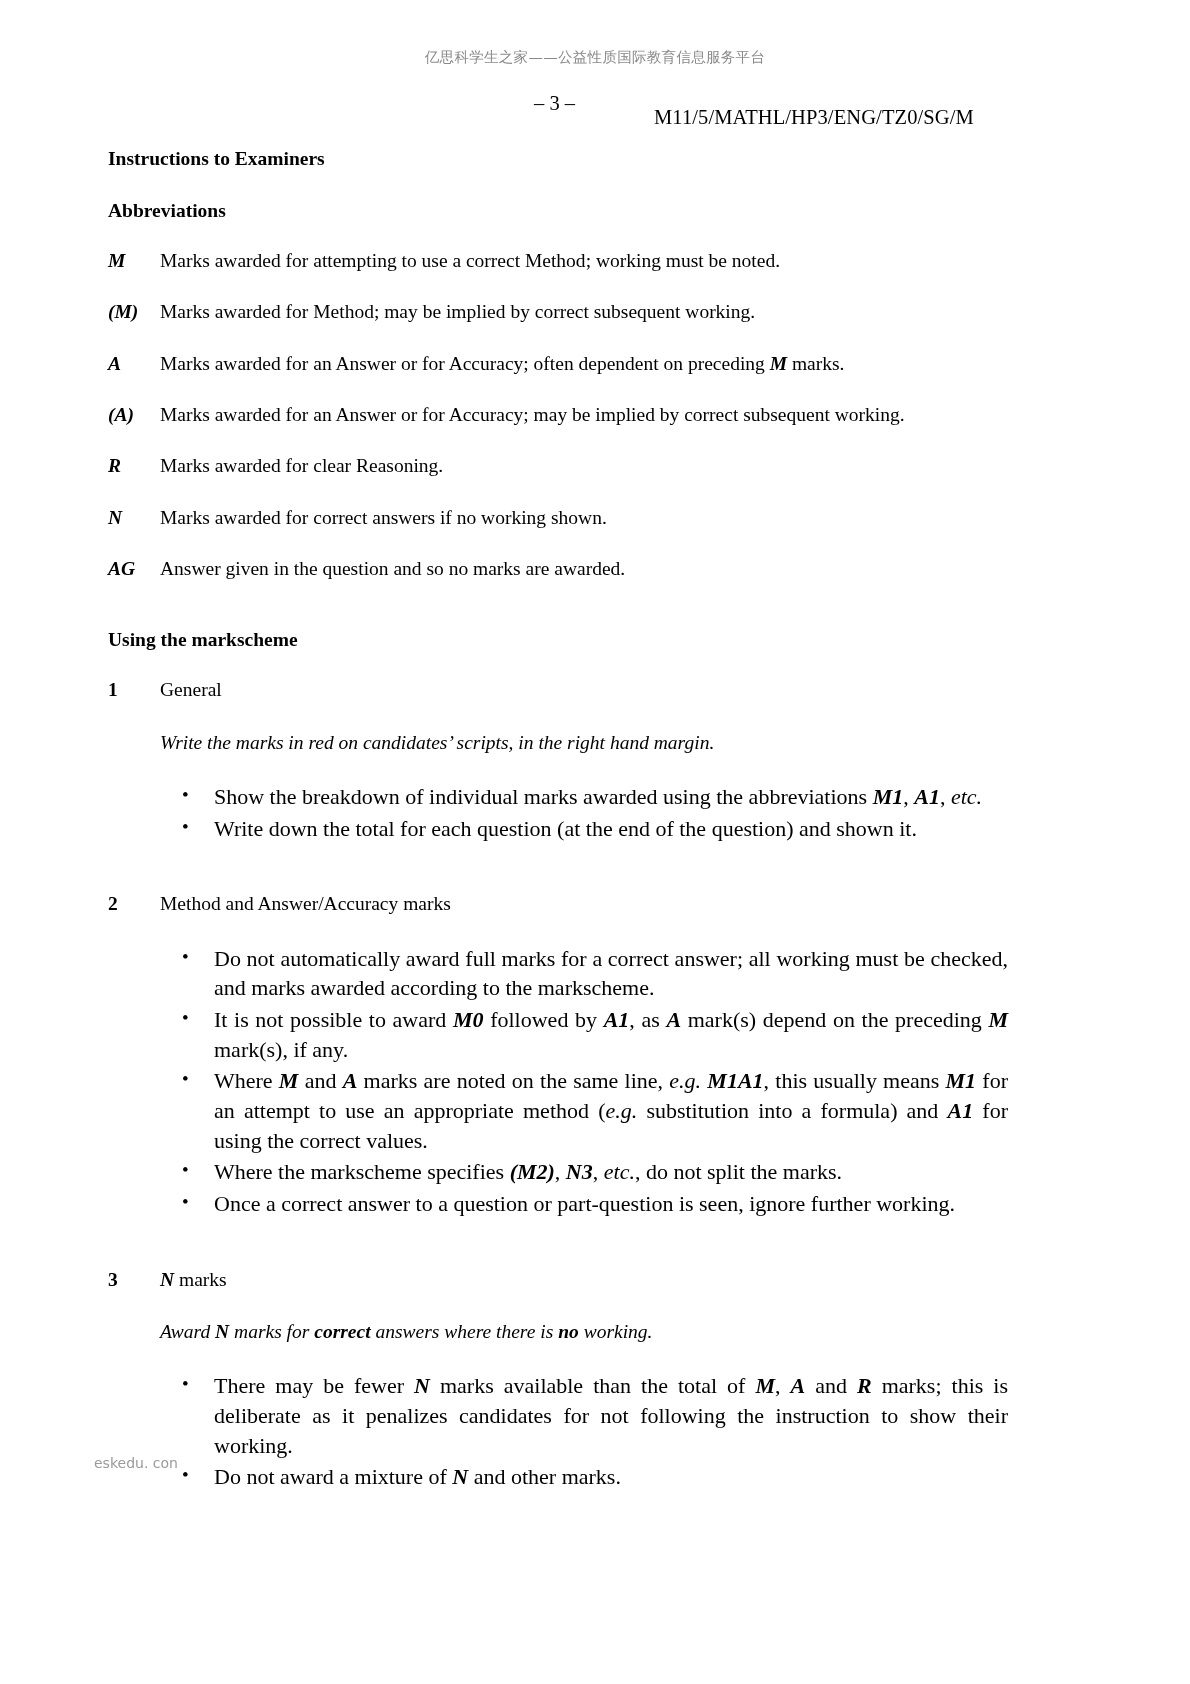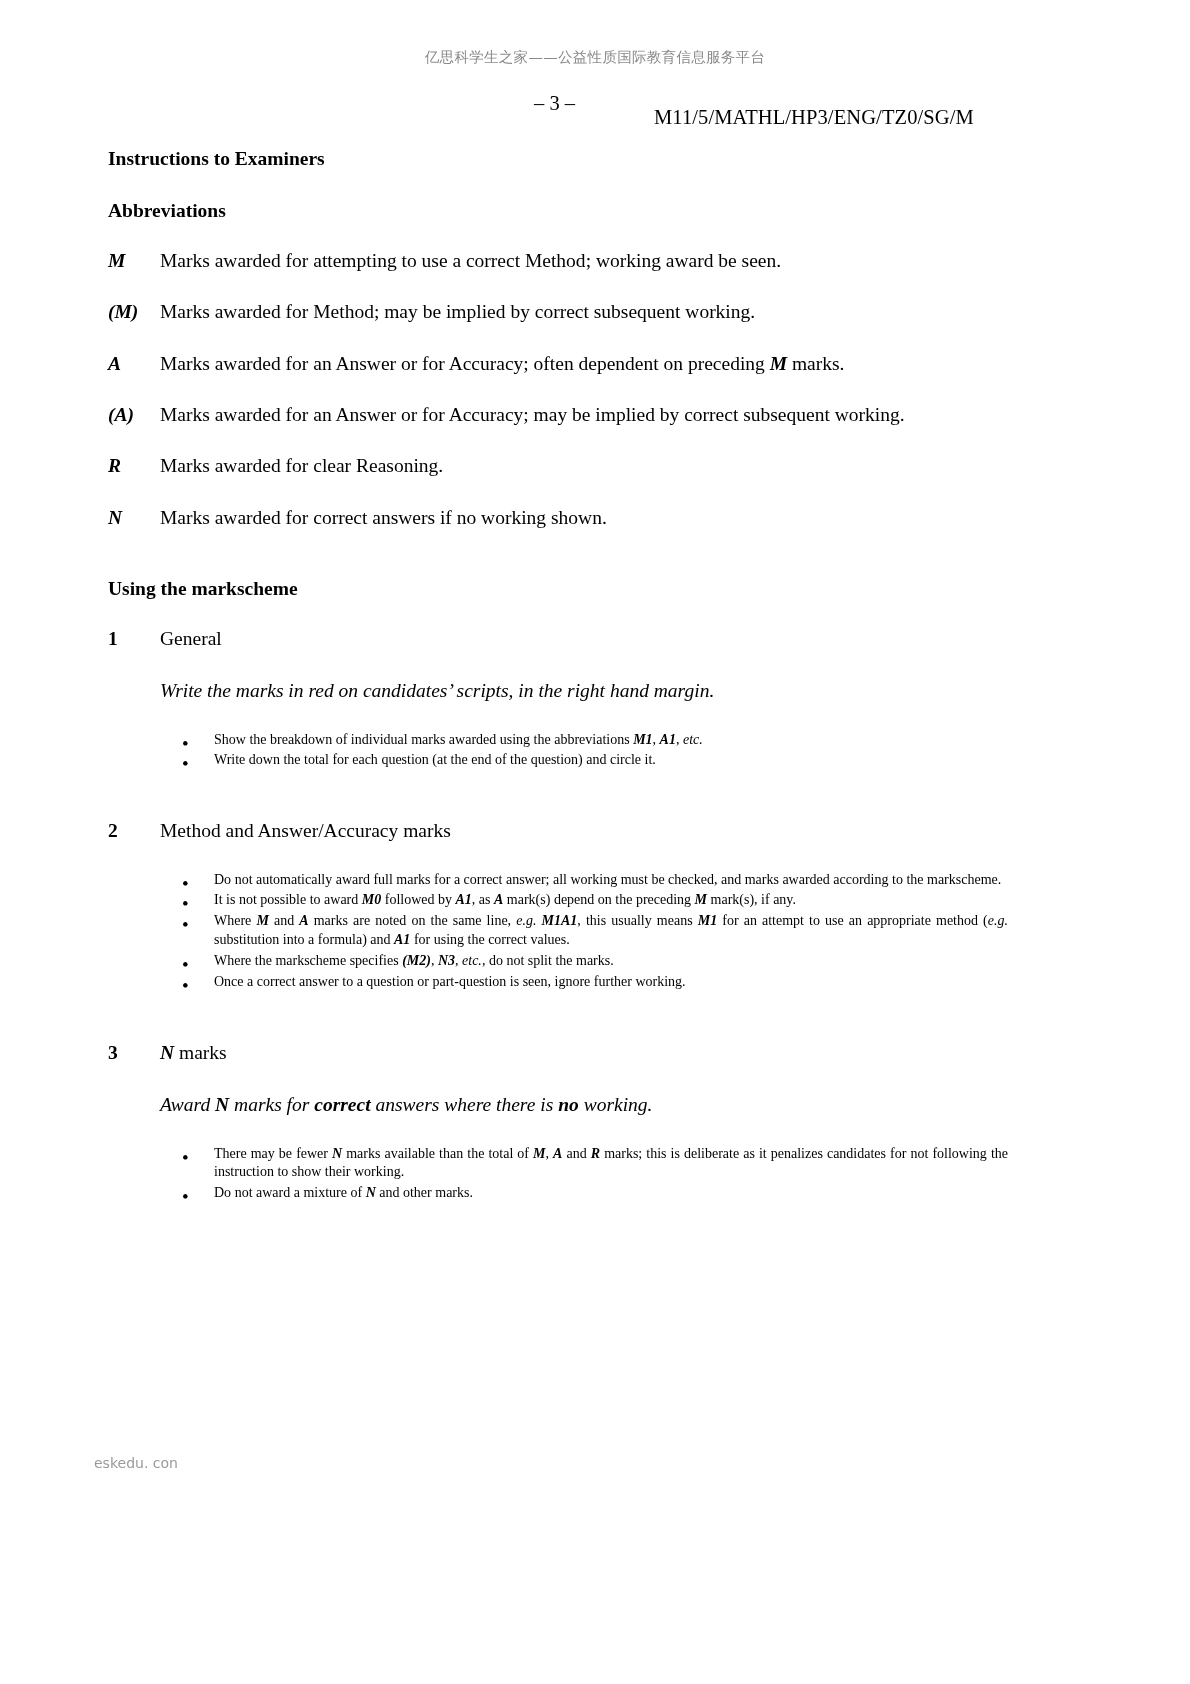--- a/index.html
+++ b/index.html
@@ -103,21 +103,21 @@
   .indent-para {
     margin-left: 52px;
     font-size: 19.5px;
     font-style: italic;
     line-height: 1.35;
   }
   ul.bullets {
     margin: 0 0 0 52px;
     padding: 0;
     list-style: none;
-    font-size: 14px;
+    font-size: 22px;
     line-height: 1.35;
   }
   ul.bullets li {
     position: relative;
     padding-left: 54px;
     margin-bottom: 2px;
     text-align: justify;
   }
   ul.bullets li::before {
     content: "\2022";
@@ -152,60 +152,64 @@
   <div class="content">
 
     <div class="sec-title">Instructions to Examiners</div>
     <div class="gap-30"></div>
     <div class="sec-title">Abbreviations</div>
     <div class="gap-26"></div>
 
     <div id="abbr-list">
         <div class="abbr-row">
           <div class="abbr-key">M</div>
-          <div class="abbr-text"><span>Marks awarded for attempting to use a correct </span><b>Method</b><span>; working award be seen.</span></div>
+          <div class="abbr-text"><span>Marks awarded for attempting to use a correct </span><b>Method</b><span>; working must be noted.</span></div>
         </div>
         <div class="abbr-row">
           <div class="abbr-key">(M)</div>
           <div class="abbr-text"><span>Marks awarded for </span><b>Method</b><span>; may be implied by </span><b>correct</b><span> subsequent working.</span></div>
         </div>
         <div class="abbr-row">
           <div class="abbr-key">A</div>
           <div class="abbr-text"><span>Marks awarded for an </span><b>Answer</b><span> or for </span><b>Accuracy</b><span>; often dependent on preceding </span><span class="bi">M</span><span> marks.</span></div>
         </div>
         <div class="abbr-row">
           <div class="abbr-key">(A)</div>
           <div class="abbr-text"><span>Marks awarded for an </span><b>Answer</b><span> or for </span><b>Accuracy</b><span>; may be implied by </span><b>correct</b><span> subsequent working.</span></div>
         </div>
         <div class="abbr-row">
           <div class="abbr-key">R</div>
           <div class="abbr-text"><span>Marks awarded for clear </span><b>Reasoning</b><span>.</span></div>
         </div>
         <div class="abbr-row">
           <div class="abbr-key">N</div>
           <div class="abbr-text"><span>Marks awarded for </span><b>correct</b><span> answers if </span><b>no</b><span> working shown.</span></div>
+        </div>
+        <div class="abbr-row">
+          <div class="abbr-key">AG</div>
+          <div class="abbr-text"><span>Answer given in the question and so no marks are awarded.</span></div>
         </div>
       </div>
 
     <div class="gap-22"></div>
     <div class="sec-title">Using the markscheme</div>
     <div class="gap-26"></div>
 
     <div id="numbered-list">
         <div>
           <div class="num-row">
             <div class="num-key">1</div>
             <div class="num-head"><b>General</b></div>
           </div>
           <div style="height: 26px;"></div>
           <div class="indent-para"><i>Write the marks in red on candidates’ scripts, in the right hand margin.</i></div>
           <div style="height: 26px;"></div>
           <ul class="bullets">
             <li><span>Show the </span><b>breakdown</b><span> of individual marks awarded using the abbreviations </span><span class="bi">M1</span><span>, </span><span class="bi">A1</span><span>, </span><i>etc.</i></li>
-            <li><span>Write down the total for each </span><b>question</b><span> (at the end of the question) and </span><b>circle</b><span> it.</span></li>
+            <li><span>Write down the total for each </span><b>question</b><span> (at the end of the question) and </span><b>shown</b><span> it.</span></li>
           </ul>
         </div>
         <div style="margin-top: 48px;">
           <div class="num-row">
             <div class="num-key">2</div>
             <div class="num-head"><b>Method and Answer/Accuracy marks</b></div>
           </div>
           <div style="height: 26px;"></div>
           <ul class="bullets">
             <li><span>Do </span><b>not</b><span> automatically award full marks for a correct answer; all working </span><b>must</b><span> be checked, and marks awarded according to the markscheme.</span></li>

